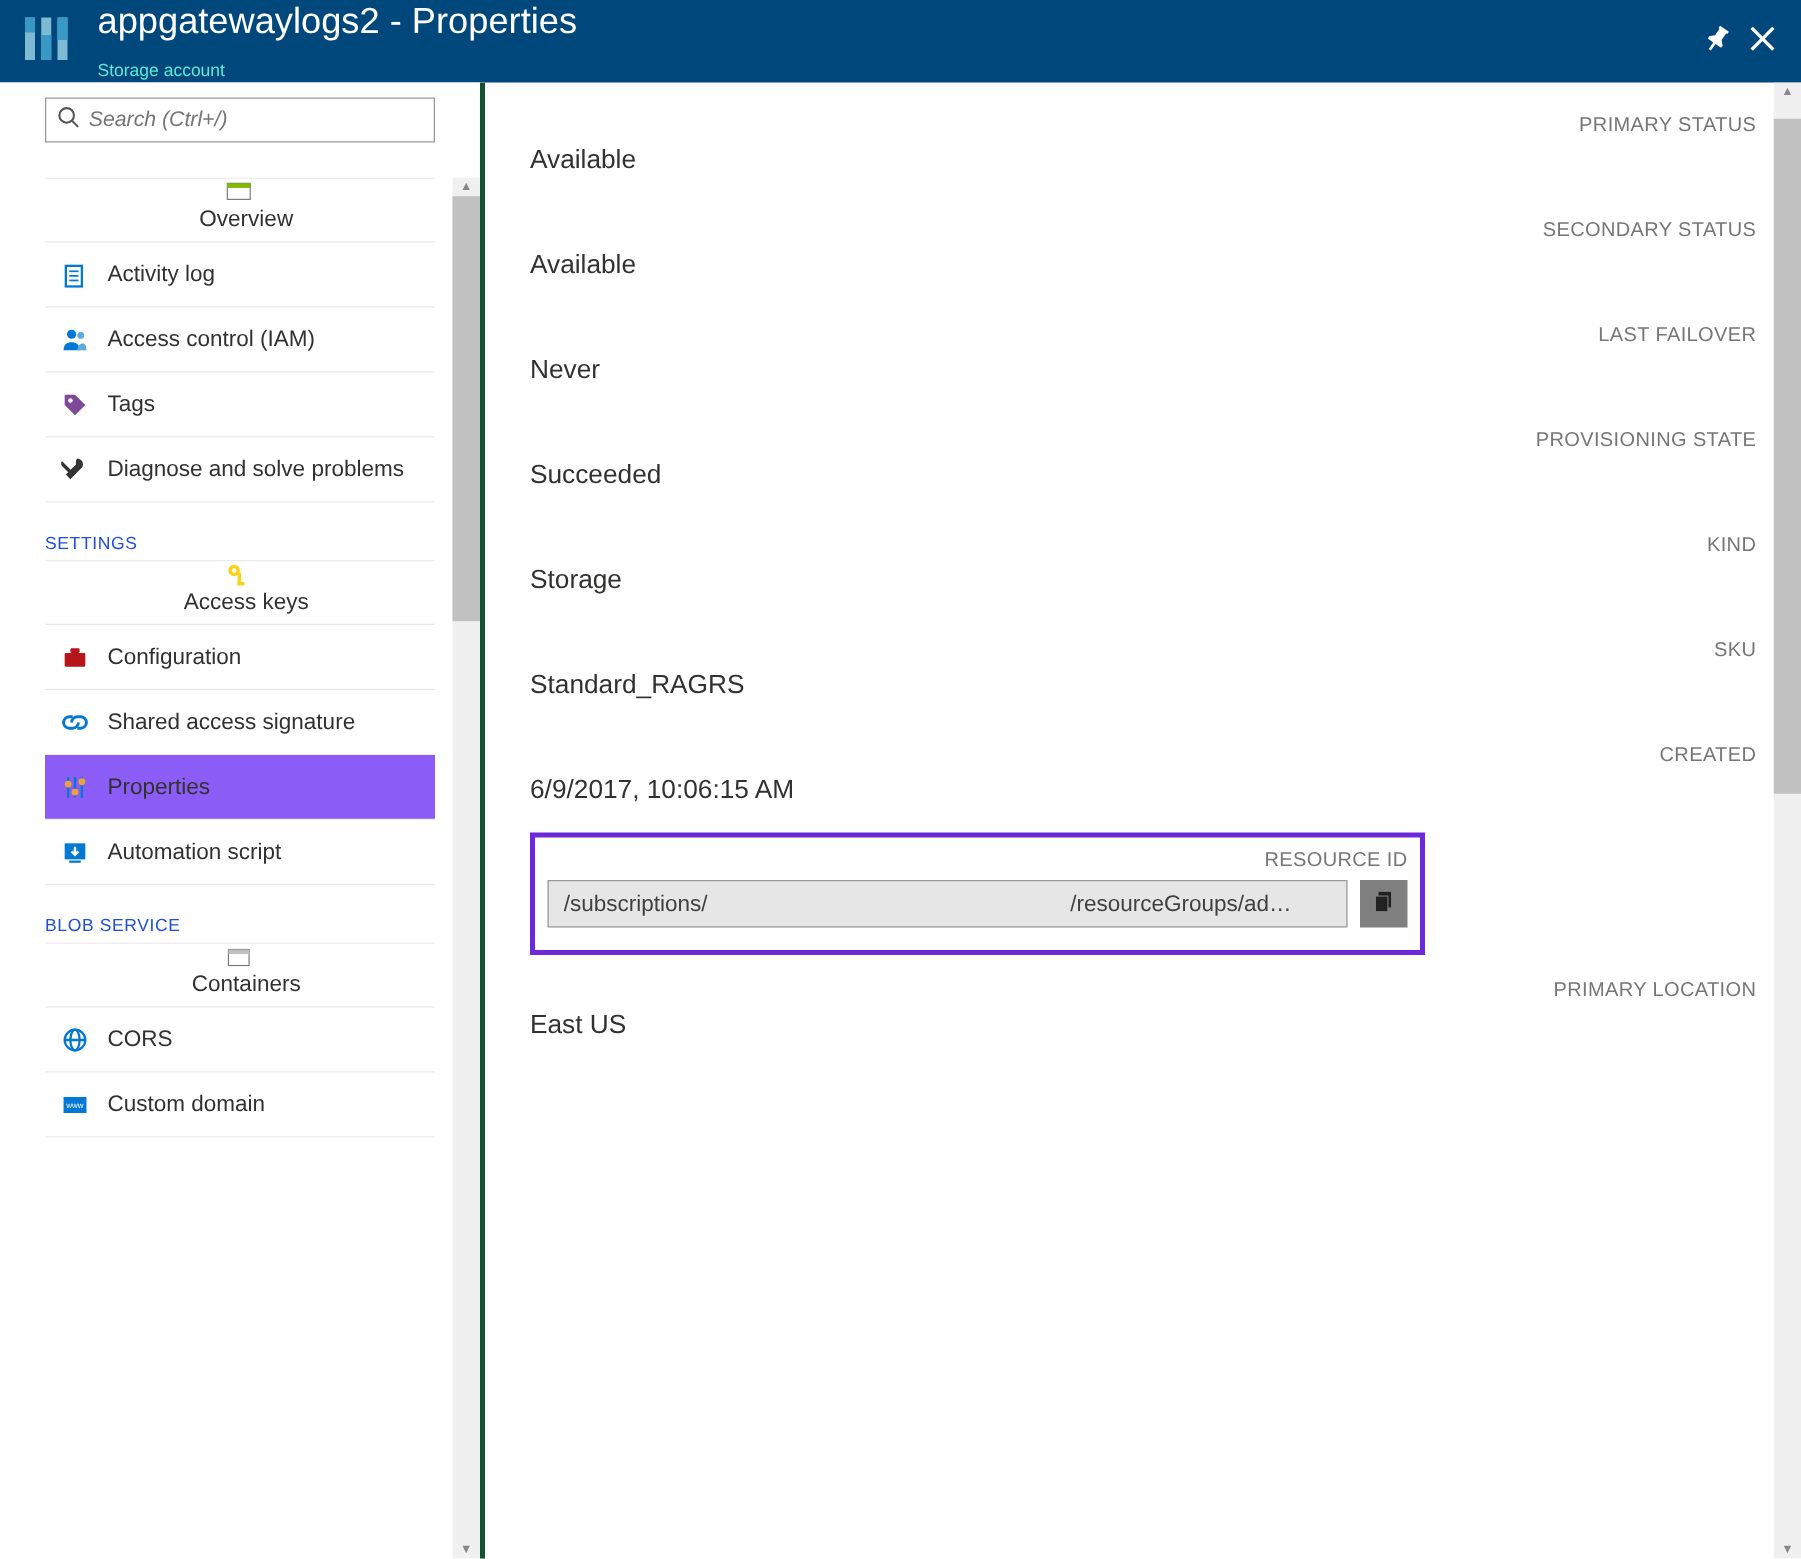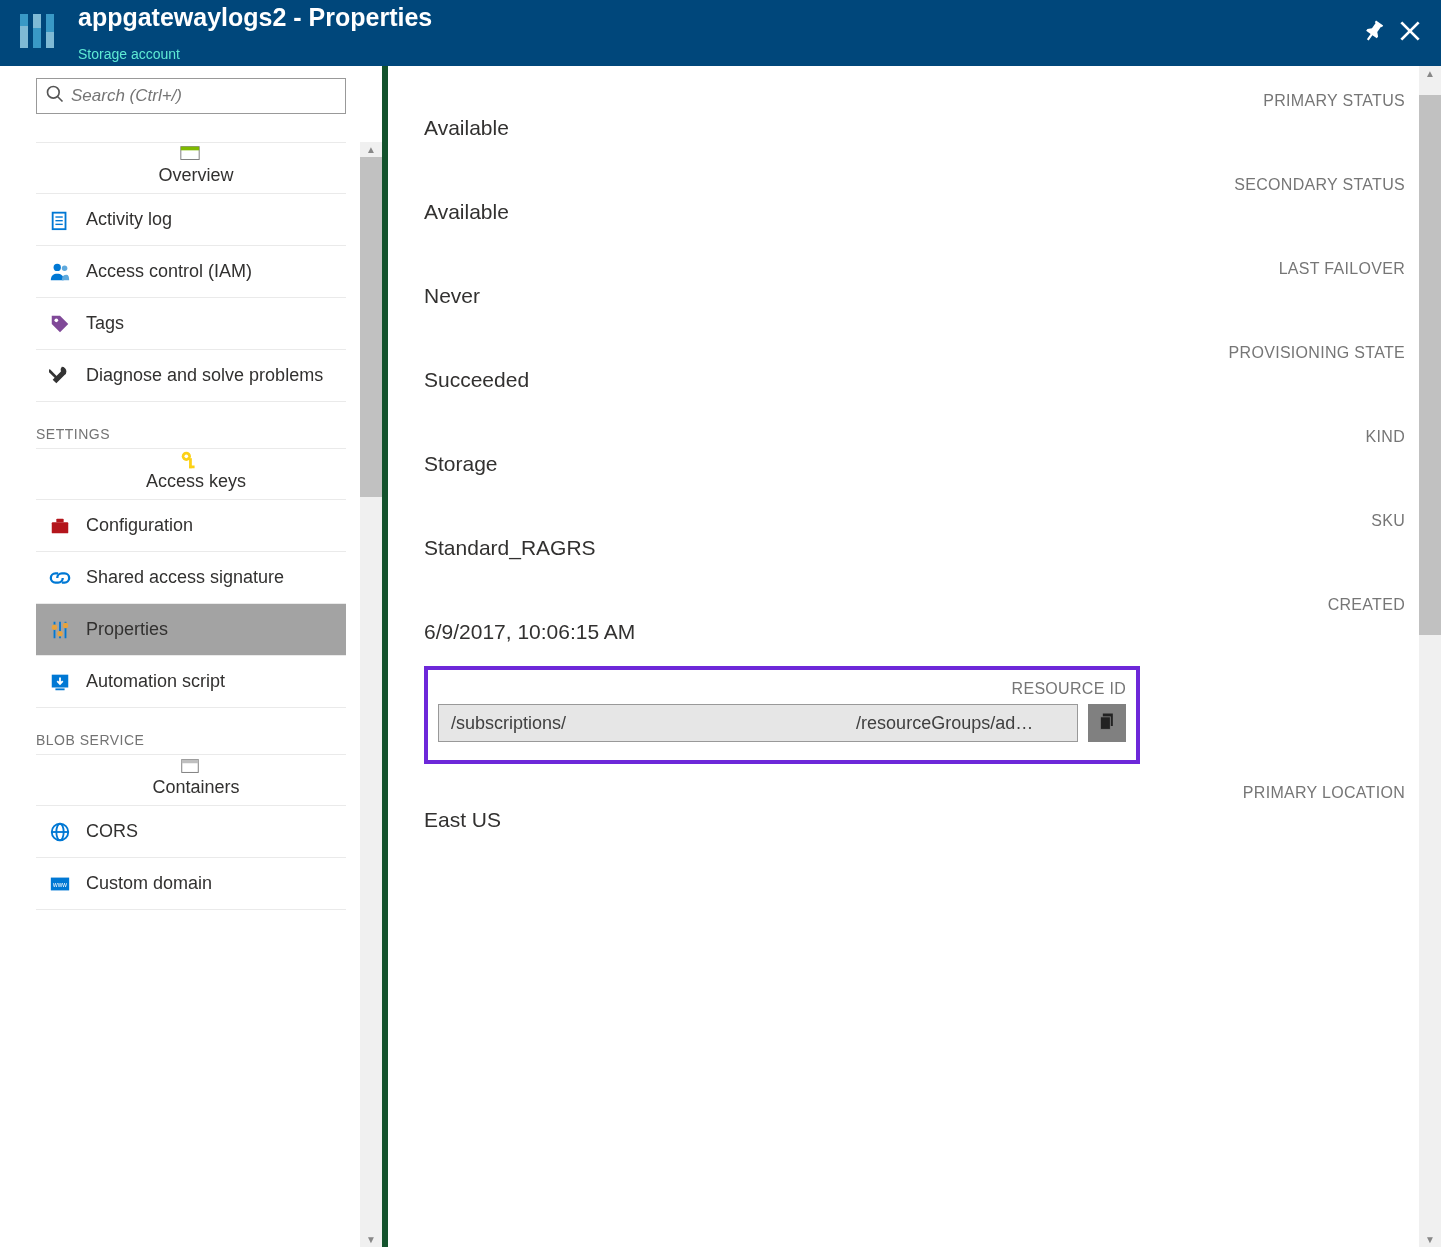--- a/index.html
+++ b/index.html
@@ -8,30 +8,30 @@
   .header {
     background: #00477b;
     color: white;
     height: 66px;
     display: flex;
     align-items: center;
     padding: 0 18px 0 14px;
   }
   .header-icon { margin-right: 18px; }
   .header-titles { flex: 1; display: flex; flex-direction: column; justify-content: center; }
-  .header-title { font-size: 25px; font-weight: 700; line-height: 1.1; }
+  .header-title { font-size: 29px; font-weight: 400; line-height: 1.1; }
   .header-subtitle { font-size: 14px; color: #5eead4; margin-top: 14px; }
   .header-actions { display: flex; gap: 10px; }
   .header-actions svg { cursor: pointer; }
 
   .body { display: flex; height: calc(1247px - 66px); }
   
   .sidebar {
     width: 388px;
-    border-right: 6px solid #14532d;
+    border-right: 4px solid #14532d;
     background: #fff;
     display: flex;
     flex-direction: column;
   }
   .search-wrap { padding: 12px 36px 0 36px; }
   .search-box {
     border: 1px solid #999;
     height: 36px;
     display: flex;
     align-items: center;
@@ -48,32 +48,32 @@
     background: transparent;
   }
   
   .nav-scroll { flex: 1; overflow: hidden; margin-top: 28px; position: relative; padding-left: 36px; }
   .nav-list { padding-right: 36px; }
   .nav-scrollbar { position: absolute; right: 0; top: 0; width: 22px; background: #f0f0f0; height: 100%; display: flex; flex-direction: column; align-items: center; }
   .nav-scrollbar .arrow { color: #888; font-size: 10px; padding: 2px 0; cursor: pointer; }
   .nav-scrollbar .track { flex: 1; width: 22px; position: relative; }
   .nav-scrollbar .thumb { position: absolute; top: 0; left: 0; width: 22px; height: 340px; background: #c1c1c1; cursor: pointer; }
 
-  .nav-section-label { font-size: 14px; letter-spacing: 0.5px; color: #737373; margin: 24px 0 6px 0; }
+  .nav-section-label { font-size: 14px; letter-spacing: 0.5px; color: #1d4ed8; margin: 24px 0 6px 0; }
   .nav-item {
     display: flex;
     align-items: center;
     height: 52px;
     border-bottom: 1px solid #eaeaea;
     font-size: 18px;
     cursor: pointer;
     padding-left: 10px;
   }
   .nav-item.first { border-top: 1px solid #eaeaea; flex-direction: column; }
-  .nav-item.active { background: #a3a3a3; }
+  .nav-item.active { background: #8b5cf6; }
   .nav-item .icon { width: 28px; display: flex; align-items: center; justify-content: center; margin-right: 12px; }
   
   .content {
     flex: 1;
     overflow: hidden;
     position: relative;
     padding: 26px 36px 0 36px;
   }
   .content-scrollbar { position: absolute; right: 0; top: 0; width: 22px; background: #f0f0f0; height: 100%; display: flex; flex-direction: column; align-items: center; }
   .content-scrollbar .arrow { color: #888; font-size: 10px; padding: 2px 0; cursor: pointer; }

